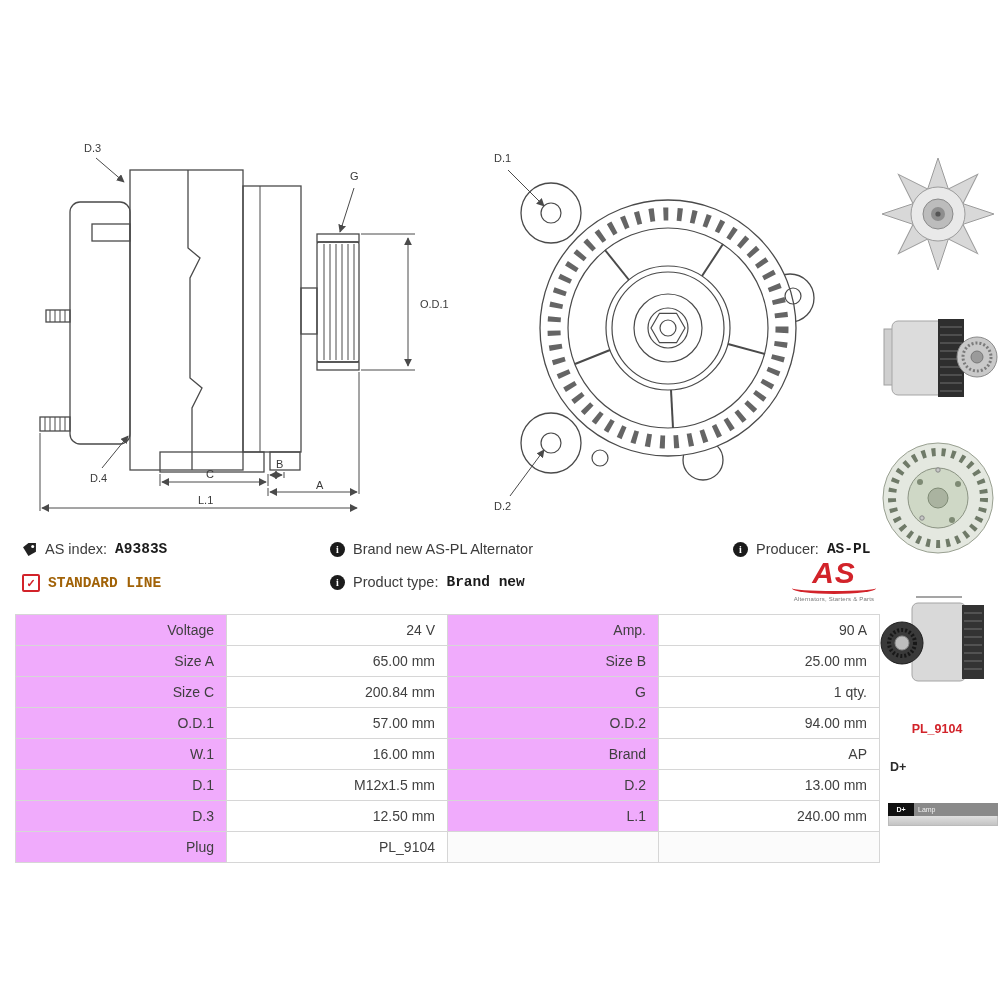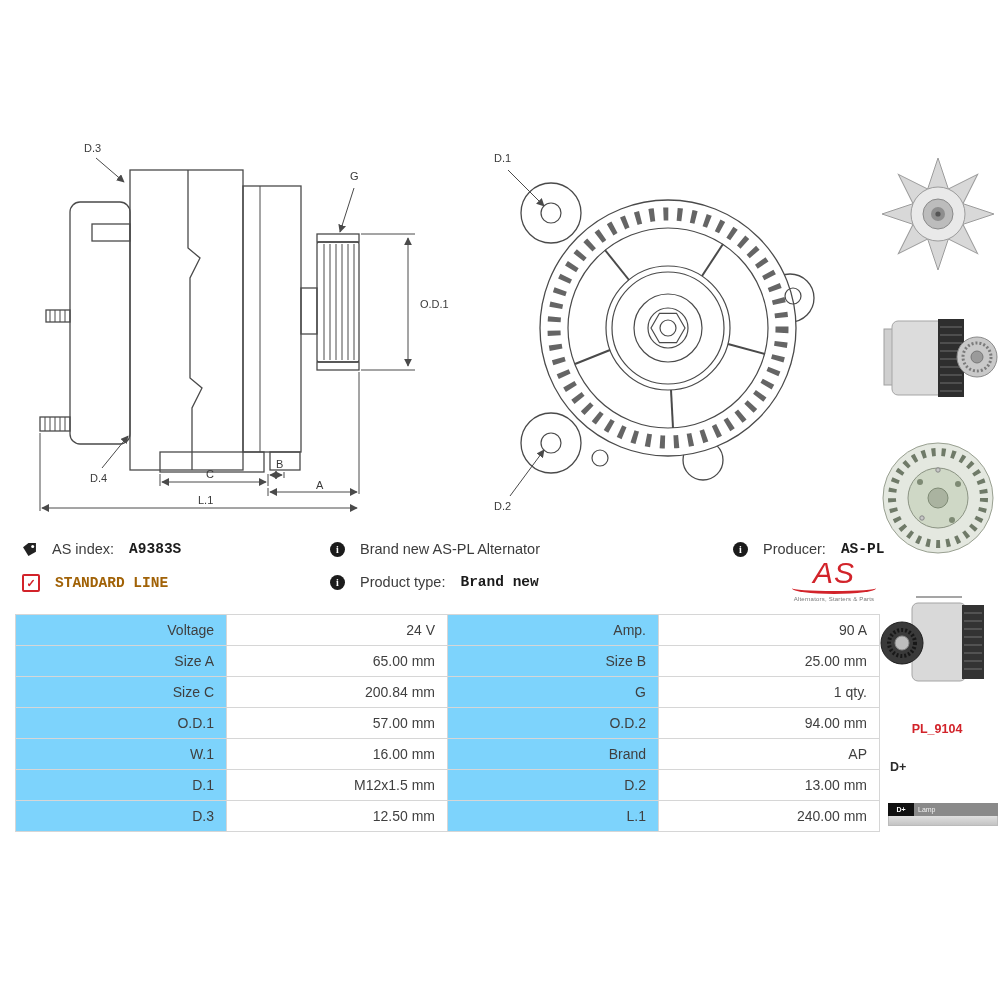--- a/index.html
+++ b/index.html
@@ -5,39 +5,39 @@
   html,body{margin:0;padding:0;background:#fff;font-family:"Liberation Sans",sans-serif;}
   .page{position:relative;width:1000px;height:1000px;background:#fff;overflow:hidden;color:#3c3c3c;padding-left:25px;}
 
   
   .drawing{position:absolute;}
   #side-view{left:20px;top:130px;}
   #front-view{left:478px;top:128px;}
   .dim-text{font-size:11px;fill:#3a3a3a;font-family:"Liberation Sans",sans-serif;}
 
   
-  .info-group{position:absolute;display:flex;align-items:center;gap:15px;font-size:14.5px;color:#3c3c3c;white-space:nowrap;}
+  .info-group{position:absolute;display:flex;align-items:center;gap:8px;font-size:14.5px;color:#3c3c3c;white-space:nowrap;}
   .bold{font-weight:bold;color:#1b1b1b;font-family:Liberation Mono, monospace;}
   .red{color:#a16207;}
   .info-icon{display:inline-flex;align-items:center;justify-content:center;width:15px;height:15px;border-radius:50%;
              background:#1b1b1b;color:#fff;font-size:10px;font-weight:bold;font-family:"Liberation Serif",serif;flex:0 0 auto;}
   .check-box{display:inline-flex;align-items:center;justify-content:center;width:14px;height:14px;border:2px solid #d2232a;
              border-radius:2px;color:#d2232a;font-size:11px;font-weight:bold;flex:0 0 auto;}
 
   
   .logo{position:absolute;left:786px;top:560px;width:96px;text-align:center;}
-  .logo .brand{font-size:30px;font-weight:normal;font-style:italic;color:#d2232a;letter-spacing:1px;line-height:26px;
+  .logo .brand{font-size:30px;font-weight:bold;font-style:italic;color:#d2232a;letter-spacing:1px;line-height:26px;
                background:repeating-linear-gradient(180deg,#d2232a 0 4px,#d2232a 4px 5px);-webkit-background-clip:initial;}
   .logo .swoosh{height:4px;margin:1px 6px 2px 6px;border-bottom:3px solid #d2232a;border-radius:0 0 60% 60%/0 0 100% 100%;}
   .logo .tagline{font-size:6px;color:#777;letter-spacing:.2px;}
 
   
   table.spec{position:absolute;left:15px;top:614px;border-collapse:collapse;table-layout:fixed;}
   table.spec td{height:30px;border:1px solid #d6d6d6;padding:0 12px 0 4px;font-size:14px;color:#3f3f3f;text-align:right;vertical-align:middle;overflow:hidden;}
-  td.lbl{background:#7dd3fc;width:194px;}
+  td.lbl{background:#f0abfc;width:194px;}
   td.val{background:#ffffff;width:204px;}
   td.empty{background:#fbfbfb;}
 
   
   .photo{position:absolute;left:878px;}
   .plug-code{position:absolute;left:878px;top:722px;width:118px;text-align:center;font-size:12.5px;font-weight:bold;color:#d2232a;}
   .terminal{position:absolute;left:890px;top:760px;font-size:12.5px;font-weight:bold;color:#2b2b2b;}
   .pinout{position:absolute;left:888px;top:803px;width:110px;font-size:7px;}
   .pinout .row1{display:flex;height:13px;line-height:13px;}
   .pinout .pin{background:#111;color:#fff;width:26px;text-align:center;font-weight:bold;}
@@ -230,20 +230,26 @@
         <td class="lbl">D.1</td>
         <td class="val">M12x1.5 mm</td>
         <td class="lbl">D.2</td>
         <td class="val">13.00 mm</td>
       </tr>
       <tr>
         <td class="lbl">D.3</td>
         <td class="val">12.50 mm</td>
         <td class="lbl">L.1</td>
         <td class="val">240.00 mm</td>
+      </tr>
+      <tr>
+        <td class="lbl">Plug</td>
+        <td class="val">PL_9104</td>
+        <td class="lbl empty"></td>
+        <td class="val empty"></td>
       </tr>
     </tbody>
   </table>
 
   <div class="photo" style="top:148px;">
     <svg width="120" height="138" viewBox="0 0 120 138">
       <g transform="translate(60,66)">
         <g fill="#d8d8d8" stroke="#9c9c9c" stroke-width="1">
           <path d="M0,-56 L12,-20 L-12,-20 Z"></path>
           <path d="M0,-56 L12,-20 L-12,-20 Z" transform="rotate(45)"></path>

